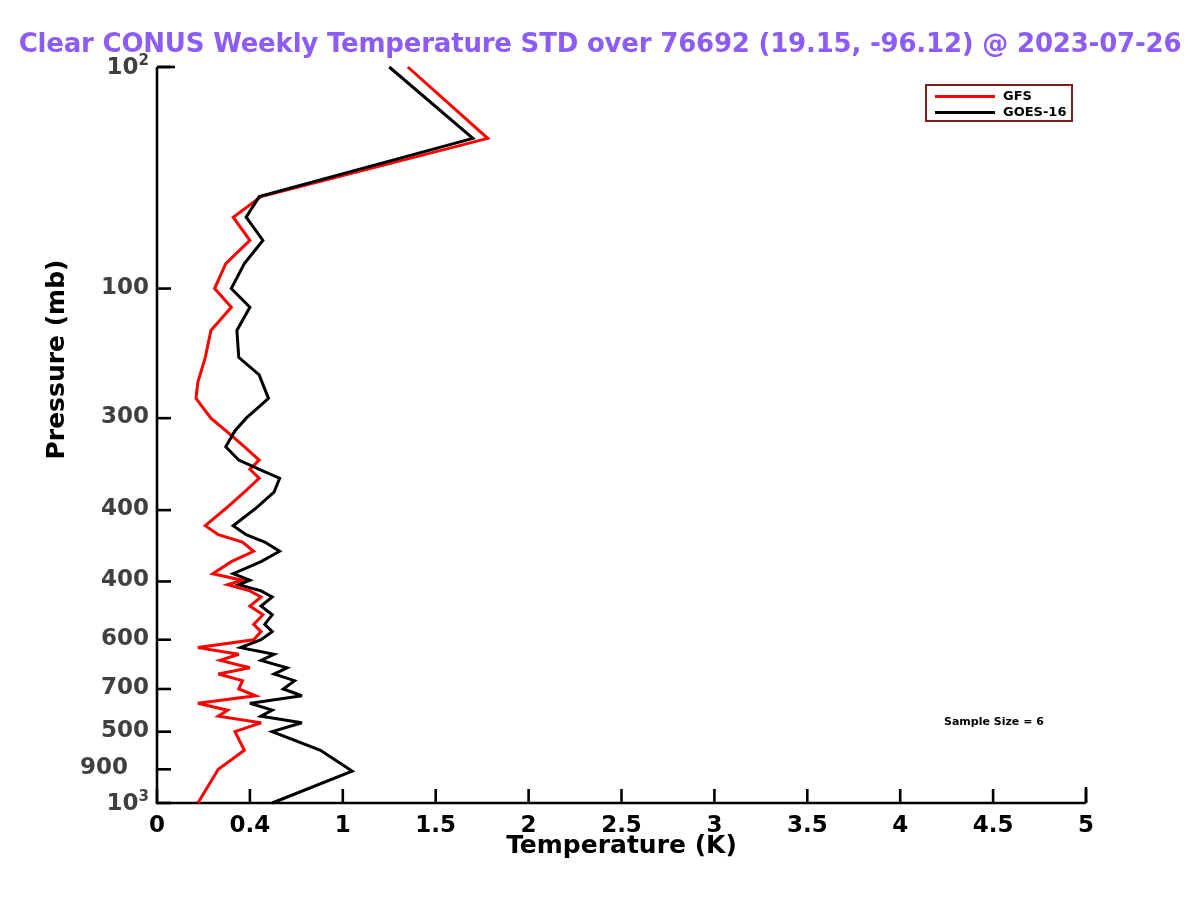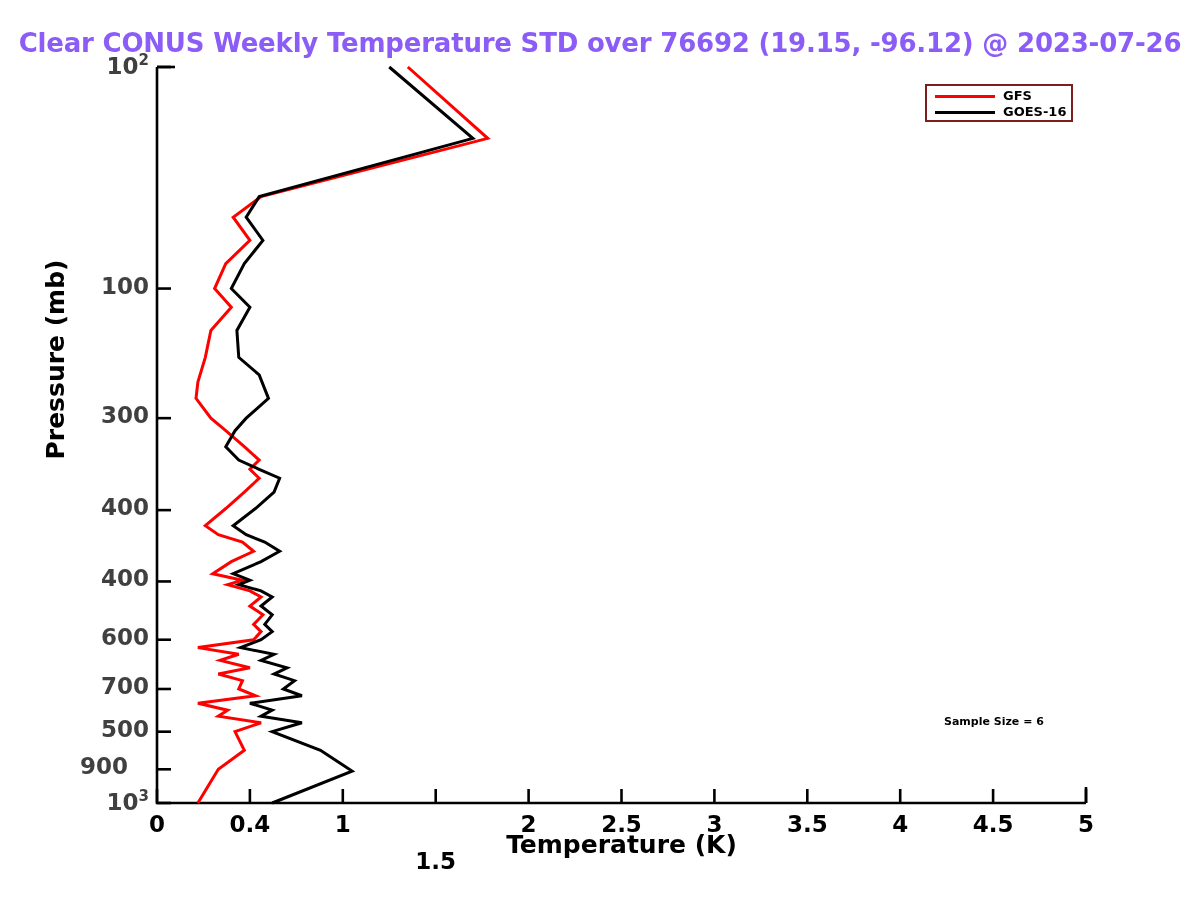--- a/index.html
+++ b/index.html
@@ -176,21 +176,21 @@
       <div class="tick-label-y" style="width: 90px; left: 59px; top: 623.719px;">600</div>
       <div class="tick-label-y" style="width: 90px; left: 59px; top: 672.992px;">700</div>
       <div class="tick-label-y" style="width: 90px; left: 59px; top: 715.674px;">500</div>
       <div class="tick-label-y" style="width: 90px; left: 59px; top: 753.322px; text-align: center;">900</div>
       <div class="tick-label-y" style="width: 90px; left: 59px; top: 787px;">10<sup>3</sup></div>
     </div>
   <div id="xtick-labels">
       <div class="tick-label-x" style="width: 80px; left: 117px; top: 811px;">0</div>
       <div class="tick-label-x" style="width: 80px; left: 209.9px; top: 811px;">0.4</div>
       <div class="tick-label-x" style="width: 80px; left: 302.8px; top: 811px;">1</div>
-      <div class="tick-label-x" style="width: 80px; left: 395.7px; top: 848px;">1.5</div>
+      <div class="tick-label-x" style="width: 80px; left: 395.7px; top: 811px;">1.5</div>
       <div class="tick-label-x" style="width: 80px; left: 488.6px; top: 811px;">2</div>
       <div class="tick-label-x" style="width: 80px; left: 581.5px; top: 811px;">2.5</div>
       <div class="tick-label-x" style="width: 80px; left: 674.4px; top: 811px;">3</div>
       <div class="tick-label-x" style="width: 80px; left: 767.3px; top: 811px;">3.5</div>
       <div class="tick-label-x" style="width: 80px; left: 860.2px; top: 811px;">4</div>
       <div class="tick-label-x" style="width: 80px; left: 953.1px; top: 811px;">4.5</div>
       <div class="tick-label-x" style="width: 80px; left: 1046px; top: 811px;">5</div>
     </div>
 
   <div id="legend-box">

